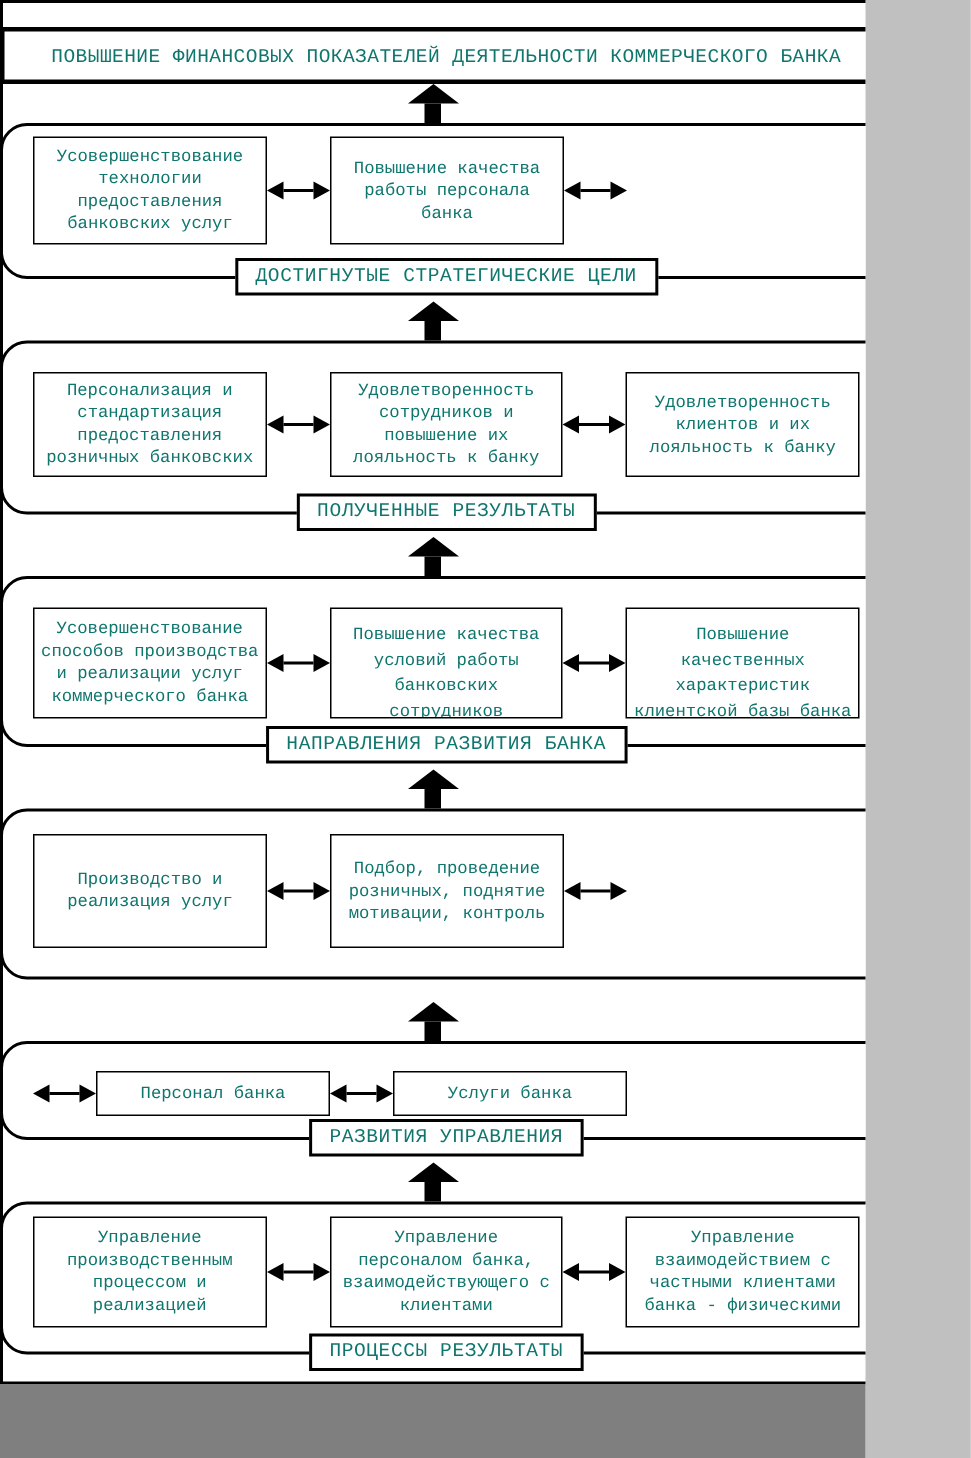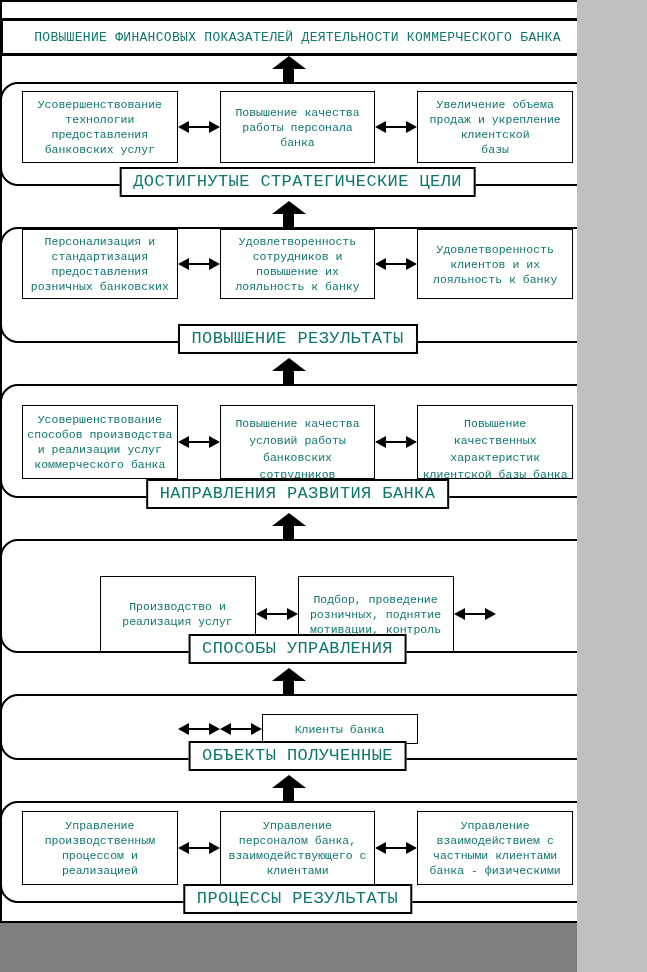--- a/index.html
+++ b/index.html
@@ -48,28 +48,28 @@
   
   .tier {
     width:595px; margin:0 auto;
     border:2px solid #000; border-radius:18px;
     box-sizing:border-box;
     position:relative;
     background:#fff;
     z-index:2;
   }
   .t1{height:104px;padding-top:7px}
-  .t2{height:116px;}
+  .t2{height:116px;padding-top:19px}
   .t3{height:114px;padding-top:19px}
-  .t4{height:114px;padding-top:35px}
+  .t4{height:114px;padding-top:15px}
   .t5{height:66px;padding-top:18px}
   .t6{height:102px;padding-top:8px}
 
   .row {
-    display:flex; justify-content:center; align-items:stretch;
+    display:flex; justify-content:flex-start; align-items:stretch;
     padding:0 20px;
   }
   .node {
     width:156px; box-sizing:border-box;
     border:1.5px solid #000;
     background:#fff;
     display:flex; align-items:center; justify-content:center;
     text-align:center;
     overflow:hidden;
   }
@@ -84,21 +84,21 @@
   .h-arrow .tl { width:0; height:0; border-top:6px solid transparent; border-bottom:6px solid transparent; border-right:11px solid #000; }
   .h-arrow .ln { flex:1; height:2px; background:#000; }
   .h-arrow .tr { width:0; height:0; border-top:6px solid transparent; border-bottom:6px solid transparent; border-left:11px solid #000; }
 
   .tier-label {
     position:absolute; left:50%; bottom:-13px;
     transform:translateX(-50%);
     background:#fff;
     border:2px solid #000;
     padding:3px 12px;
-    font-size:17px; letter-spacing:0.4px; line-height:1.15;
+    font-size:13px; letter-spacing:0.4px; line-height:1.15;
     white-space:nowrap;
     z-index:3;
   }
 </style>
 </head>
 <body>
 
 <div class="page">
   <div class="frame"></div>
 
@@ -125,26 +125,20 @@
       <div class="node">
           <span class="node-text">Повышение качества
 работы персонала
 банка</span>
         </div>
       <div class="h-arrow">
           <i class="tl"></i>
           <i class="ln"></i>
           <i class="tr"></i>
         </div>
-      <div class="node">
-          <span class="node-text">Увеличение объема
-продаж и укрепление
-клиентской
-базы</span>
-        </div>
     </div>
     <div class="tier-label">ДОСТИГНУТЫЕ СТРАТЕГИЧЕСКИЕ ЦЕЛИ</div>
   </div>
 
   <div class="v-arrow gap">
       <i class="head"></i>
       <i class="stem"></i>
     </div>
 
   <div class="tier t2">
@@ -170,21 +164,21 @@
           <i class="tl"></i>
           <i class="ln"></i>
           <i class="tr"></i>
         </div>
       <div class="node">
           <span class="node-text">Удовлетворенность
 клиентов и их
 лояльность к банку</span>
         </div>
     </div>
-    <div class="tier-label">ПОВЫШЕНИЕ РЕЗУЛЬТАТЫ</div>
+    <div class="tier-label">ПОЛУЧЕННЫЕ РЕЗУЛЬТАТЫ</div>
   </div>
 
   <div class="v-arrow gap">
       <i class="head"></i>
       <i class="stem"></i>
     </div>
 
   <div class="tier t3">
     <div class="row">
       <div class="node">
@@ -239,45 +233,47 @@
           <span class="node-text">Подбор, проведение
 розничных, поднятие
 мотивации, контроль</span>
         </div>
       <div class="h-arrow">
           <i class="tl"></i>
           <i class="ln"></i>
           <i class="tr"></i>
         </div>
     </div>
-    <div class="tier-label">СПОСОБЫ УПРАВЛЕНИЯ</div>
   </div>
 
   <div class="v-arrow gap">
       <i class="head"></i>
       <i class="stem"></i>
     </div>
 
   <div class="tier t5">
     <div class="row">
       <div class="h-arrow">
           <i class="tl"></i>
           <i class="ln"></i>
           <i class="tr"></i>
         </div>
-      <div class="h-arrow">
-          <i class="tl"></i>
-          <i class="ln"></i>
-          <i class="tr"></i>
-        </div>
-      <div class="node">
-          <span class="node-text">Клиенты банка</span>
-        </div>
-    </div>
-    <div class="tier-label">ОБЪЕКТЫ ПОЛУЧЕННЫЕ</div>
+      <div class="node">
+          <span class="node-text">Персонал банка</span>
+        </div>
+      <div class="h-arrow">
+          <i class="tl"></i>
+          <i class="ln"></i>
+          <i class="tr"></i>
+        </div>
+      <div class="node">
+          <span class="node-text">Услуги банка</span>
+        </div>
+    </div>
+    <div class="tier-label">РАЗВИТИЯ УПРАВЛЕНИЯ</div>
   </div>
 
   <div class="v-arrow gap">
       <i class="head"></i>
       <i class="stem"></i>
     </div>
 
   <div class="tier t6">
     <div class="row">
       <div class="node">

